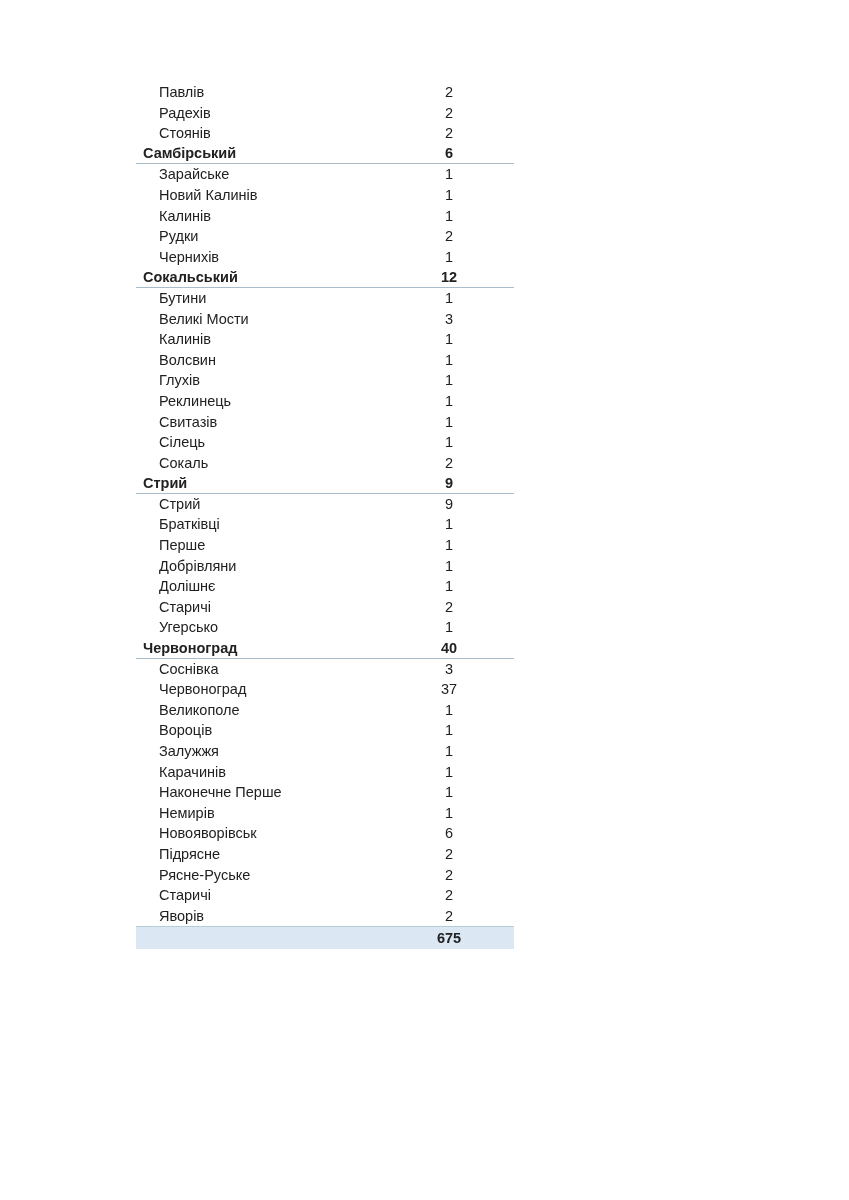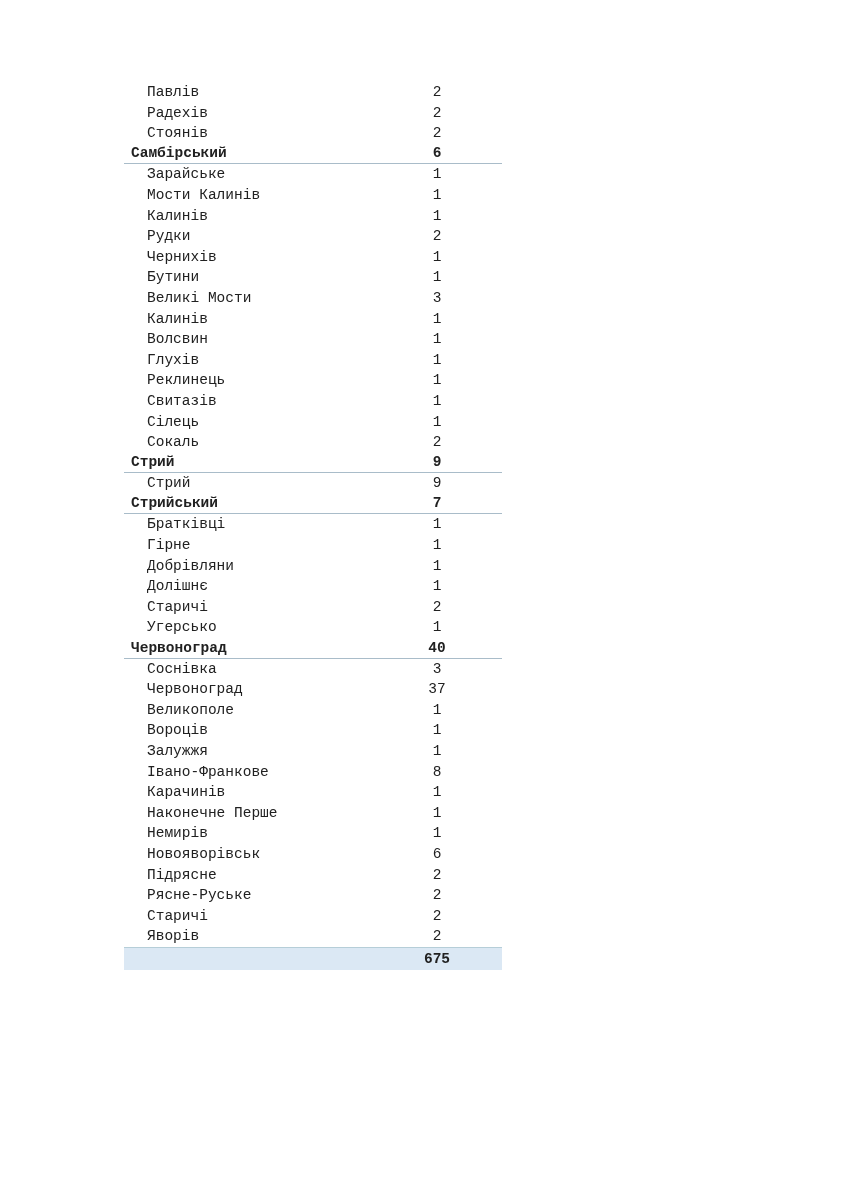--- a/index.html
+++ b/index.html
@@ -11,24 +11,23 @@
     position: relative;
     width: 849px;
     height: 1200px;
     background: #ffffff;
     font-family: "Liberation Sans", sans-serif;
     color: #212121;
     overflow: hidden;
   }
   .places-table {
     position: absolute;
-    left: 124px;
+    left: 136px;
     top: 82px;
     width: 378px;
-    font-family: Liberation Mono, monospace;
   }
   .row {
     position: relative;
     height: 20.6px;
     display: flex;
     align-items: center;
     font-size: 14.5px;
     line-height: 20.6px;
     box-sizing: border-box;
   }
@@ -80,34 +79,38 @@
   </div>
       <div class="row group">
     <span class="name">Самбірський</span>
     <span class="val">6</span>
   </div>
       <div class="row item">
     <span class="name">Зарайське</span>
     <span class="val">1</span>
   </div>
       <div class="row item">
-    <span class="name">Мости Калинів</span>
+    <span class="name">Новий Калинів</span>
     <span class="val">1</span>
   </div>
       <div class="row item">
     <span class="name">Калинів</span>
     <span class="val">1</span>
   </div>
       <div class="row item">
     <span class="name">Рудки</span>
     <span class="val">2</span>
   </div>
       <div class="row item">
     <span class="name">Чернихів</span>
     <span class="val">1</span>
+  </div>
+      <div class="row group">
+    <span class="name">Сокальський</span>
+    <span class="val">12</span>
   </div>
       <div class="row item">
     <span class="name">Бутини</span>
     <span class="val">1</span>
   </div>
       <div class="row item">
     <span class="name">Великі Мости</span>
     <span class="val">3</span>
   </div>
       <div class="row item">
@@ -139,30 +142,26 @@
     <span class="val">2</span>
   </div>
       <div class="row group">
     <span class="name">Стрий</span>
     <span class="val">9</span>
   </div>
       <div class="row item">
     <span class="name">Стрий</span>
     <span class="val">9</span>
   </div>
-      <div class="row group">
-    <span class="name">Стрийський</span>
-    <span class="val">7</span>
-  </div>
       <div class="row item">
     <span class="name">Братківці</span>
     <span class="val">1</span>
   </div>
       <div class="row item">
-    <span class="name">Гірне</span>
+    <span class="name">Перше</span>
     <span class="val">1</span>
   </div>
       <div class="row item">
     <span class="name">Добрівляни</span>
     <span class="val">1</span>
   </div>
       <div class="row item">
     <span class="name">Долішнє</span>
     <span class="val">1</span>
   </div>
@@ -190,24 +189,20 @@
     <span class="name">Великополе</span>
     <span class="val">1</span>
   </div>
       <div class="row item">
     <span class="name">Вороців</span>
     <span class="val">1</span>
   </div>
       <div class="row item">
     <span class="name">Залужжя</span>
     <span class="val">1</span>
-  </div>
-      <div class="row item">
-    <span class="name">Івано-Франкове</span>
-    <span class="val">8</span>
   </div>
       <div class="row item">
     <span class="name">Карачинів</span>
     <span class="val">1</span>
   </div>
       <div class="row item">
     <span class="name">Наконечне Перше</span>
     <span class="val">1</span>
   </div>
       <div class="row item">

